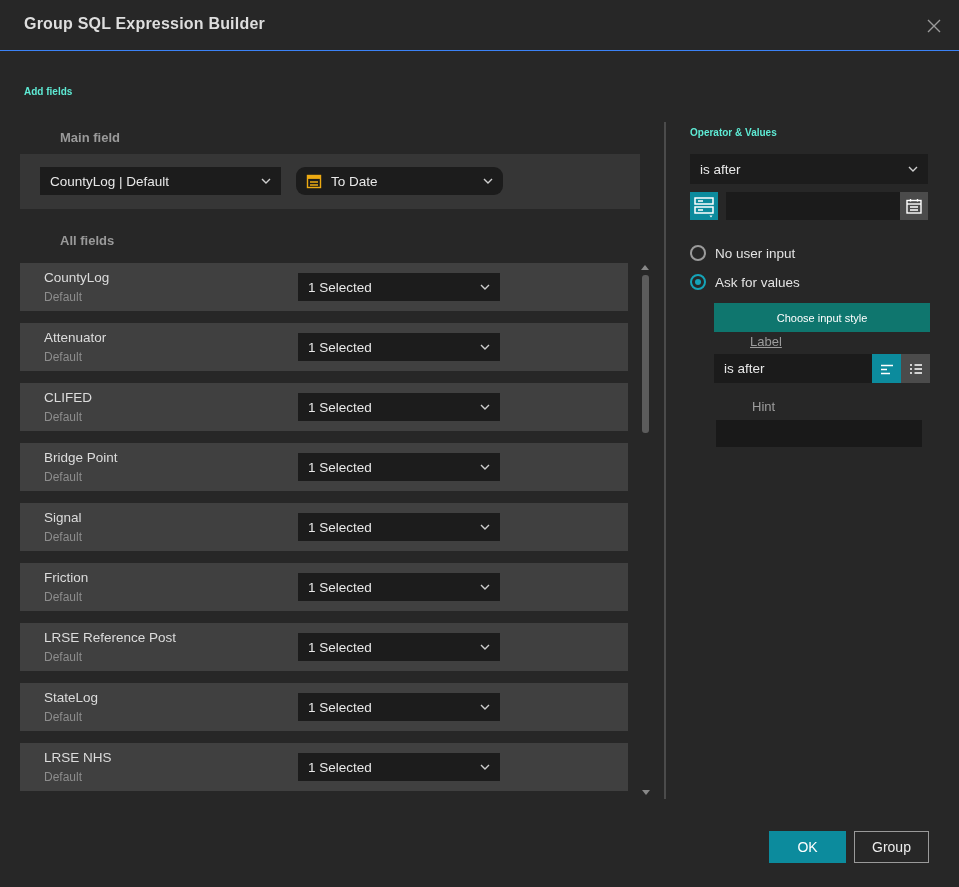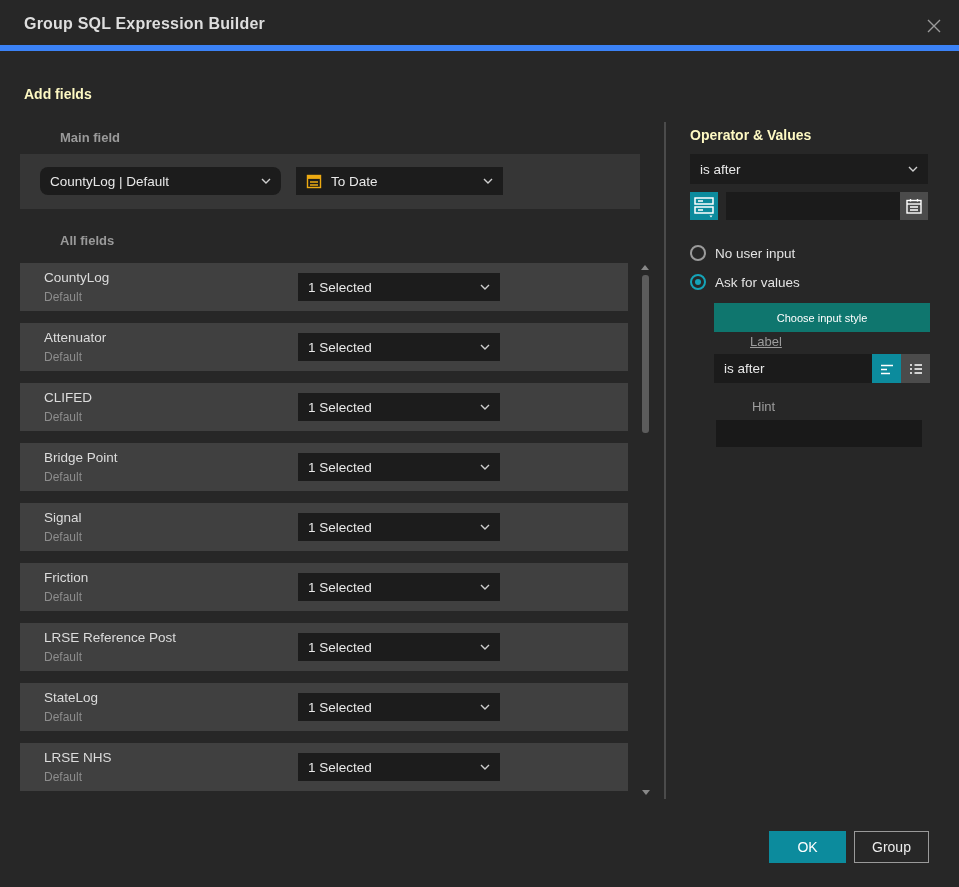--- a/index.html
+++ b/index.html
@@ -3,38 +3,38 @@
 <meta charset="utf-8">
 <style>
   html,body { margin:0; padding:0; background:#1b1b1b; }
   * { box-sizing:border-box; }
   #dialog {
     position:relative; width:959px; height:887px; background:#272727;
     font-family:"Liberation Sans", sans-serif; overflow:hidden;
     color:#e8e8e8;
   }
   
-  .hdr { position:absolute; left:0; top:0; width:959px; height:51px; border-bottom:6px solid #3b82f6; }
+  .hdr { position:absolute; left:0; top:0; width:959px; height:51px; border-bottom:1px solid #3b82f6; }
   .hdr-title { position:absolute; left:24px; top:15px; font-size:16px; font-weight:600; color:#dedede; letter-spacing:.2px; }
   .hdr-close { position:absolute; right:15px; top:16px; width:20px; height:20px; cursor:pointer; display:flex; align-items:center; justify-content:center; }
 
-  .sec-heading { position:absolute; font-size:14px; font-weight:600; color:#fef9c3; }
+  .sec-heading { position:absolute; font-size:10px; font-weight:600; color:#5eead4; }
   .sub-label   { position:absolute; font-size:13px; font-weight:600; color:#9a9a9a;margin-left:36px; }
 
   
   .select {
     position:absolute; background:#1c1c1c; display:flex; align-items:center;
     padding:0 10px; font-size:13.5px; color:#e8e8e8; cursor:pointer; height:28px;
   }
   .select .chev { margin-left:auto; flex:none; }
 
   
   .main-panel { position:absolute; left:20px; top:154px; width:620px; height:55px; background:#363636; }
-  .dd-mainfield { left:20px; top:13px; width:241px;border-radius:8px; }
-  .dd-maindate  { left:276px; top:13px; width:207px; }
+  .dd-mainfield { left:20px; top:13px; width:241px; }
+  .dd-maindate  { left:276px; top:13px; width:207px;border-radius:9px; }
   .dd-maindate .cal { margin-right:9px; flex:none; display:flex; }
 
   
   .list { position:absolute; left:20px; top:263px; width:608px; }
   .field-row { position:relative; height:48px; margin-bottom:12px; background:#404040; }
   .row-name { position:absolute; left:24px; top:7px;  font-size:13.5px; color:#dcdcdc; }
   .row-sub  { position:absolute; left:24px; top:27px; font-size:12px;   color:#8d8d8d; }
   .row-select { left:278px; top:10px; width:202px; }
 
   

